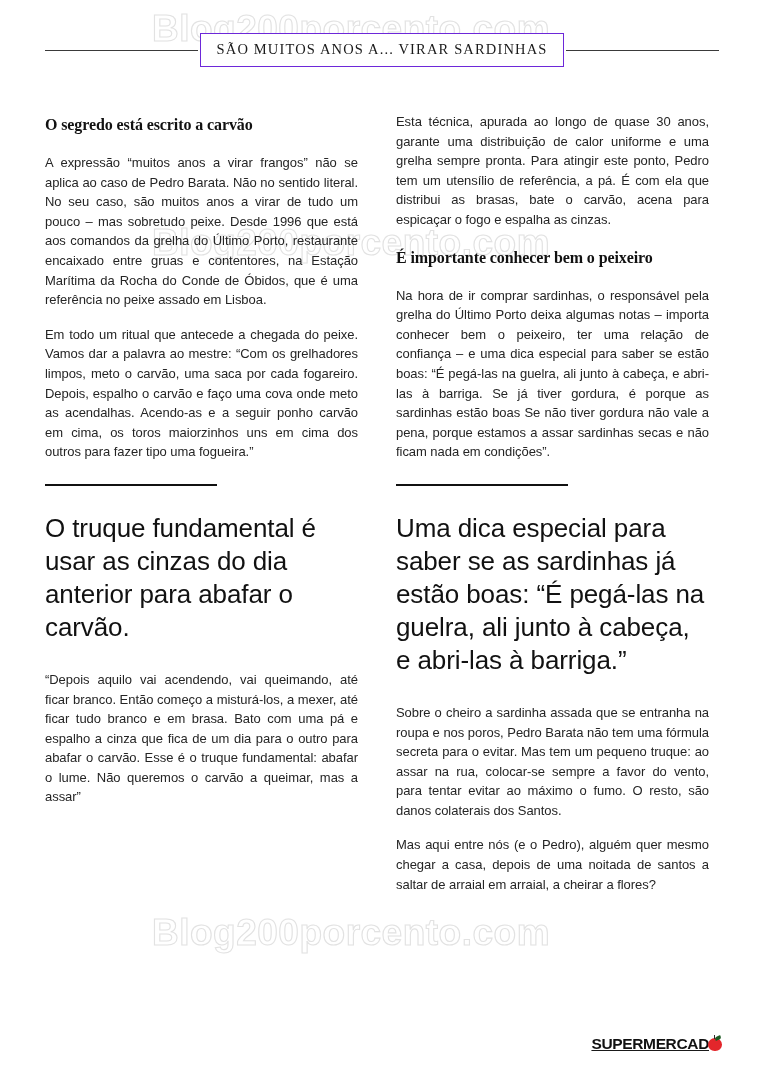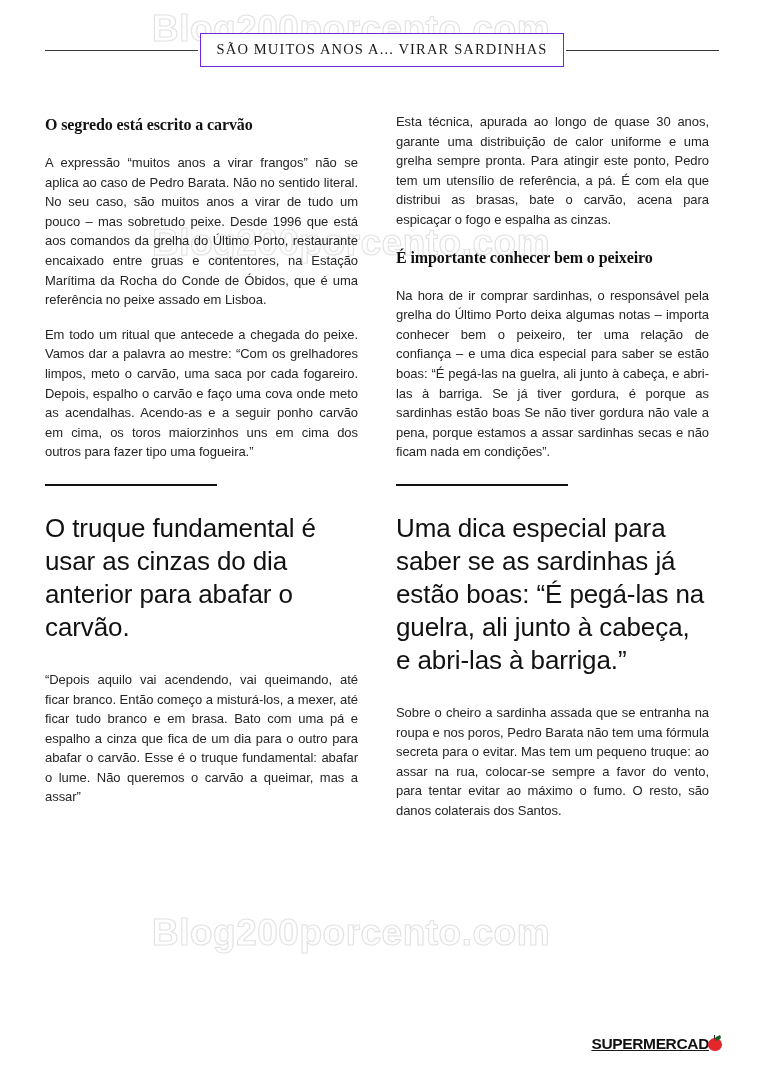--- a/index.html
+++ b/index.html
@@ -201,20 +201,21 @@
     <p class="body">Esta técnica, apurada ao longo de quase 30 anos, garante uma distribuição de calor uniforme e uma grelha sempre pronta. Para atingir este ponto, Pedro tem um utensílio de referência, a pá. É com ela que distribui as brasas, bate o carvão, acena para espicaçar o fogo e espalha as cinzas.</p>
 
     <h2 class="head head-gap-top">É importante conhecer bem o peixeiro</h2>
     <p class="body">Na hora de ir comprar sardinhas, o responsável pela grelha do Último Porto deixa algumas notas –  importa conhecer bem o peixeiro, ter uma relação de confiança – e uma dica especial para saber se estão boas: “É pegá-las na guelra, ali junto à cabeça, e abri-las à barriga. Se já tiver gordura, é porque as sardinhas estão boas Se não tiver gordura não vale a pena, porque estamos a assar sardinhas secas e não ficam nada em condições”.</p>
 
     <div class="rule"></div>
 
     <div class="pullquote">Uma dica especial para saber se as sardinhas já estão boas: “É pegá-las na guelra, ali junto à cabeça, e abri-las à barriga.”</div>
 
     <p class="body">Sobre o cheiro a sardinha assada que se entranha na roupa e nos poros, Pedro Barata não tem uma fórmula secreta para o evitar. Mas tem um pequeno truque: ao assar na rua, colocar-se sempre a favor do vento, para tentar evitar ao máximo o fumo. O resto, são danos colaterais dos Santos.</p>
+    <p class="body">Mas aqui entre nós (e o Pedro), alguém quer mesmo chegar a casa, depois de uma noitada de santos a saltar de arraial em arraial, a cheirar a flores?</p>
   </div>
 
   <div class="logo">
     <span class="logo-text">SUPERMERCAD</span>
     <span class="logo-apple">
       <span class="fruit"></span>
       <span class="stem"></span>
       <span class="leaf"></span>
     </span>
   </div>

